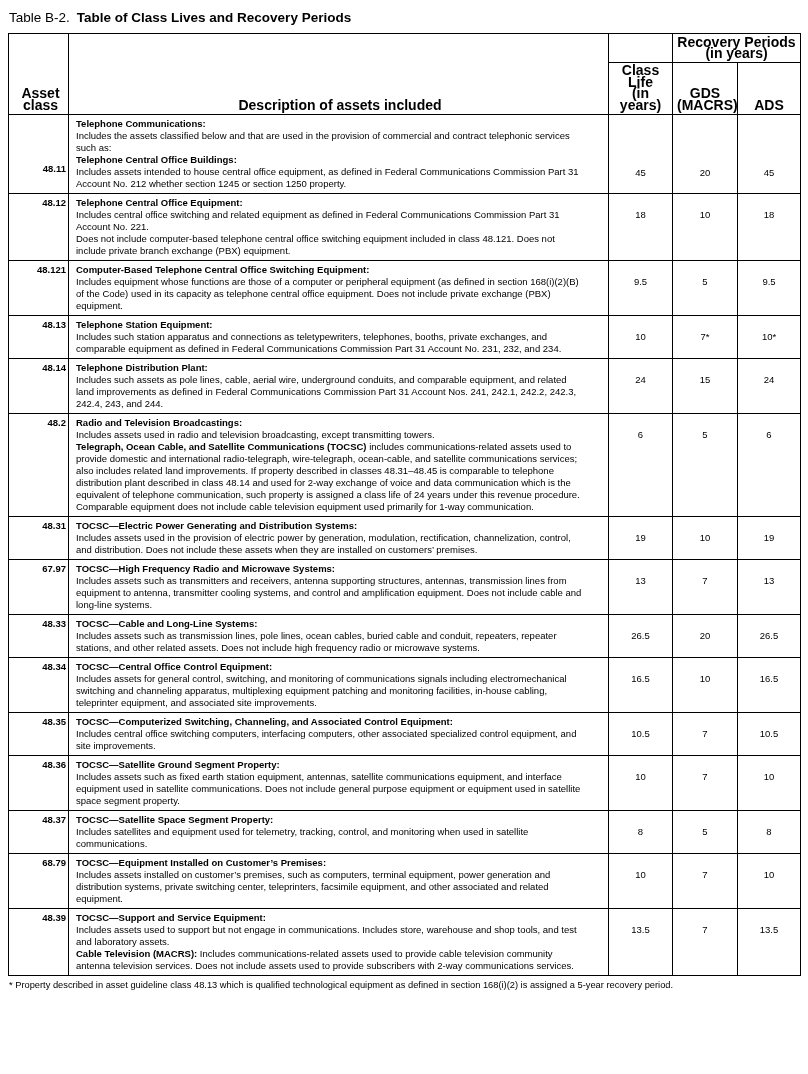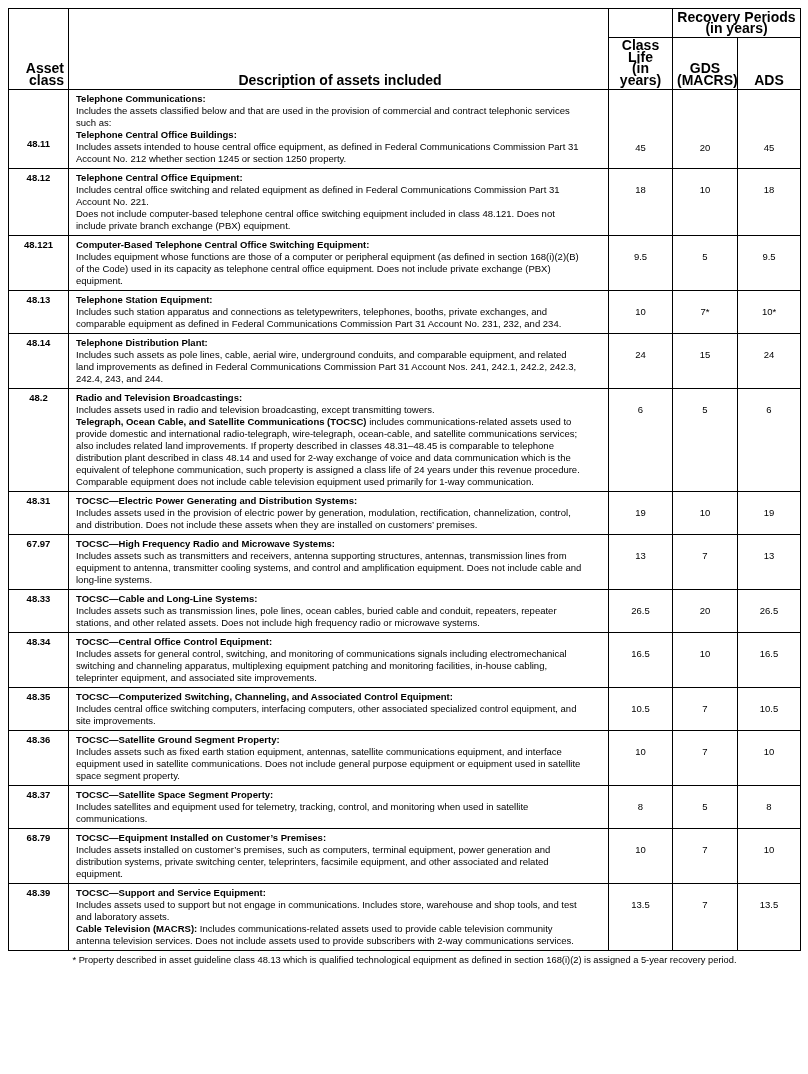--- a/index.html
+++ b/index.html
@@ -6,40 +6,43 @@
   body { font-family: "Liberation Sans", sans-serif; }
   .page { width: 792px; padding: 8px 8px 0 8px; }
 
   .title { font-size: 13.5px; margin: 2px 0 8px 1px; white-space: nowrap; }
   .title .t-bold { font-weight: bold; margin-left: 7px; }
 
   table.clr { border-collapse: collapse; width: 792px; table-layout: fixed; }
   th, td { border: 1px solid #000; }
 
   thead th { font-size: 14px; line-height: 11.5px; font-weight: bold; padding: 2px 4px; }
-  .th-asset   { text-align: right; vertical-align: bottom; padding-left: 8px; padding-bottom: 3px; }
+  .th-asset   { text-align: center; vertical-align: bottom; padding-left: 8px; padding-bottom: 3px; }
   .th-desc    { text-align: center; vertical-align: bottom; padding-left: 7px; padding-bottom: 3px; }
   .th-recovery{ text-align: center; vertical-align: middle; height: 24px; }
   tr.h2 th    { vertical-align: bottom; height: 30px; text-align: center; padding-bottom: 3px; }
 
   tbody td { vertical-align: top; font-size: 9.5px; line-height: 12px; }
-  .c-asset { text-align: center; font-weight: bold; padding: 3px 2px; }
+  .c-asset { text-align: right; font-weight: bold; padding: 3px 2px; }
   .c-desc  { padding: 3px 6px 3px 7px; }
   .desc-wrap { max-width: 506px; }
   .para { margin: 0; }
   .b { font-weight: bold; }
   .c-num { text-align: center; padding: 3px 2px; }
 
-  .footnote { font-size: 9.3px; margin: 4px 0 16px 1px; text-align: center; }
+  .footnote { font-size: 9.3px; margin: 4px 0 16px 1px; }
 </style>
 </head>
 <body>
 
 <div class="page">
 
+  <div class="title">
+    <span>Table B-2.</span><span class="t-bold">Table of Class Lives and Recovery Periods</span>
+  </div>
 
   <table class="clr">
     <colgroup>
       <col style="width:60px">
         <col style="width:540px">
         <col style="width:64px">
         <col style="width:65px">
         <col style="width:63px">
     </colgroup>
     <thead>

